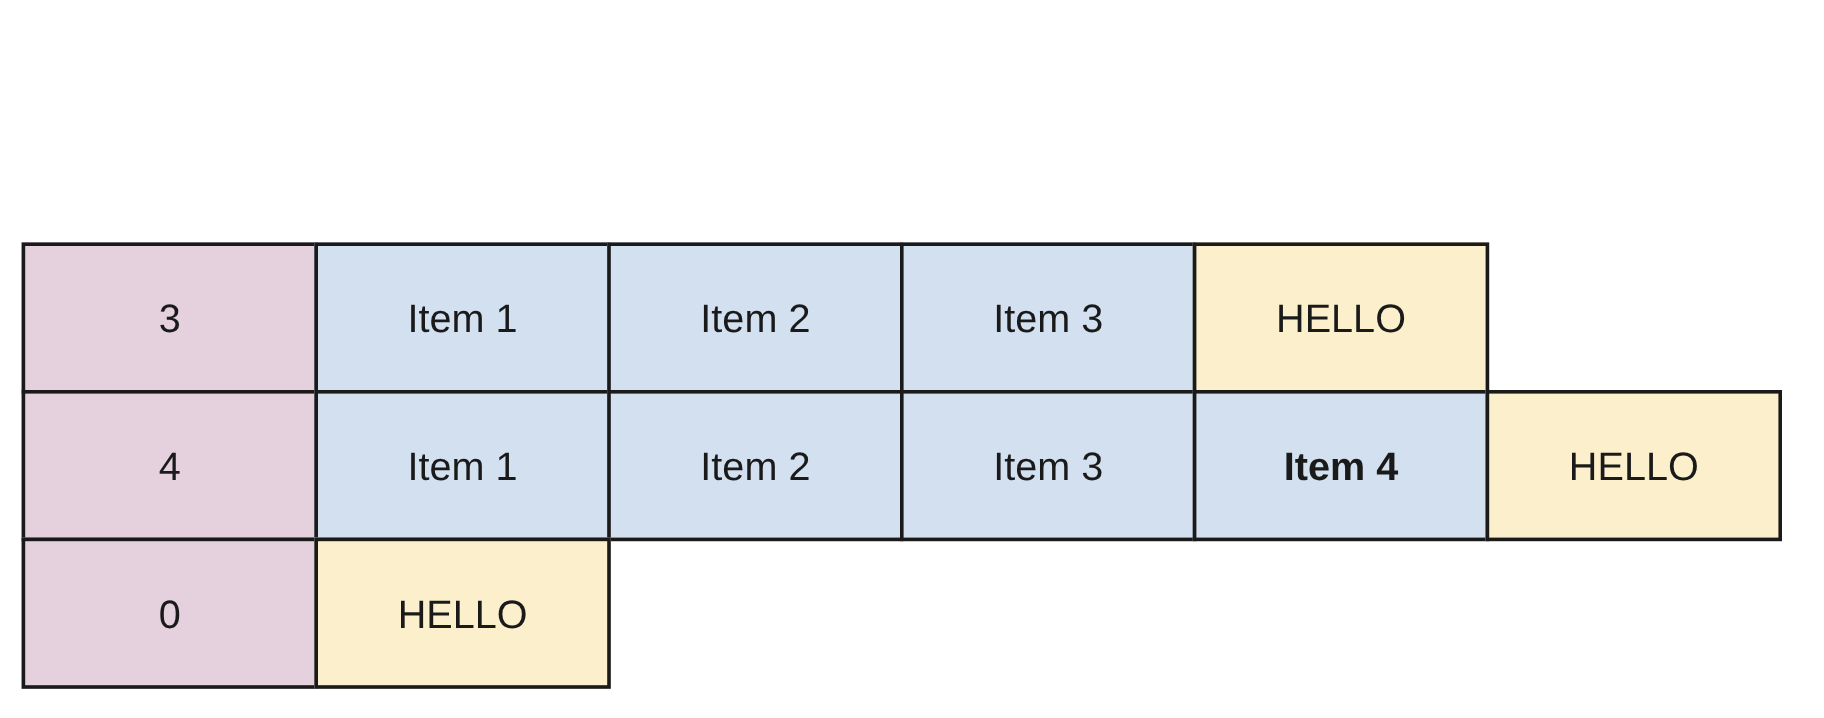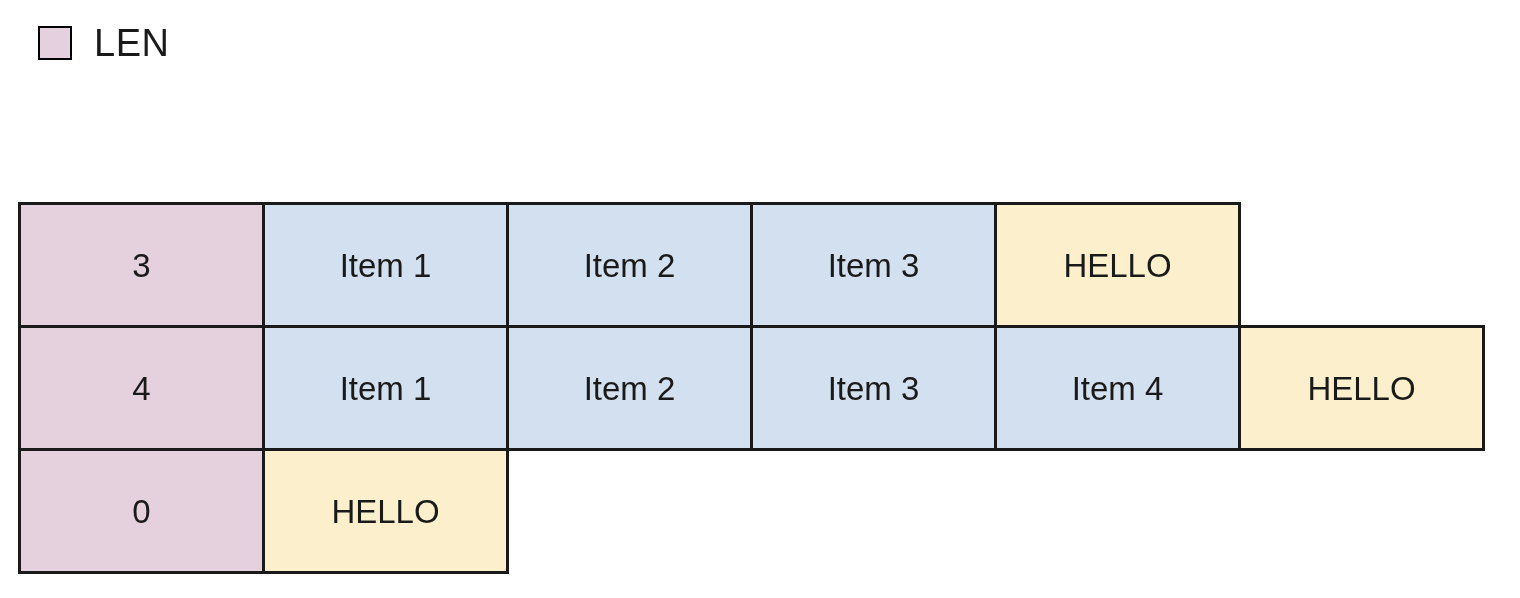--- a/index.html
+++ b/index.html
@@ -72,39 +72,35 @@
     white-space: nowrap;
   }
   .cell.len { background: #e5d0dd; }
   .cell.lst { background: #d3e0f0; text-align: right; }
   .cell.fld { background: #fcf0cc; }
 </style>
 </head>
 <body>
 
 <div id="legend">
-    <div class="legend-row">
-      <span class="legend-swatch" style="background: rgb(229, 208, 221);"></span>
-      <span class="legend-label">LEN</span>
-    </div>
   </div>
 
 <div id="grid">
     <div class="grid-row">
       <div class="cell len" style="background: rgb(229, 208, 221);">3</div>
       <div class="cell lst" style="background: rgb(211, 224, 240);">Item 1</div>
       <div class="cell lst" style="background: rgb(211, 224, 240);">Item 2</div>
       <div class="cell lst" style="background: rgb(211, 224, 240);">Item 3</div>
       <div class="cell fld" style="background: rgb(252, 240, 204);">HELLO</div>
     </div>
     <div class="grid-row">
       <div class="cell len" style="background: rgb(229, 208, 221);">4</div>
       <div class="cell lst" style="background: rgb(211, 224, 240);">Item 1</div>
       <div class="cell lst" style="background: rgb(211, 224, 240);">Item 2</div>
       <div class="cell lst" style="background: rgb(211, 224, 240);">Item 3</div>
-      <div class="cell lst" style="background: rgb(211, 224, 240);">Item 4</div>
+      <div class="cell lst" style="background: rgb(211, 224, 240); font-weight: bold;">Item 4</div>
       <div class="cell fld" style="background: rgb(252, 240, 204);">HELLO</div>
     </div>
     <div class="grid-row">
       <div class="cell len" style="background: rgb(229, 208, 221);">0</div>
       <div class="cell fld" style="background: rgb(252, 240, 204);">HELLO</div>
     </div>
   </div>
 
 </body></html>

